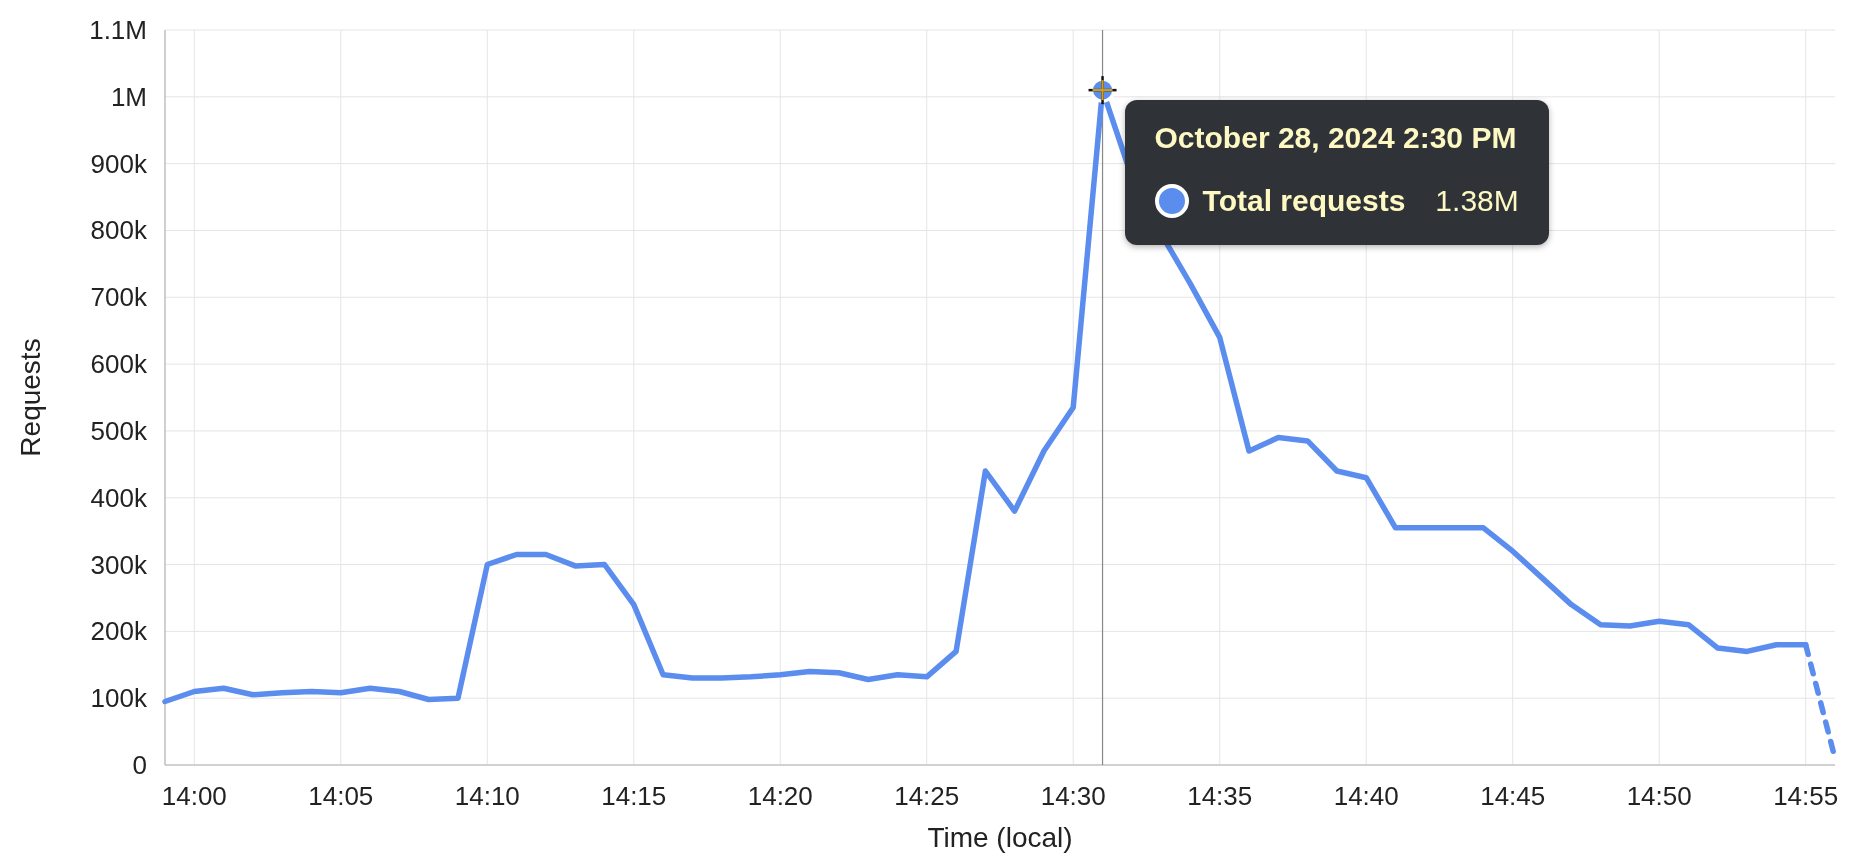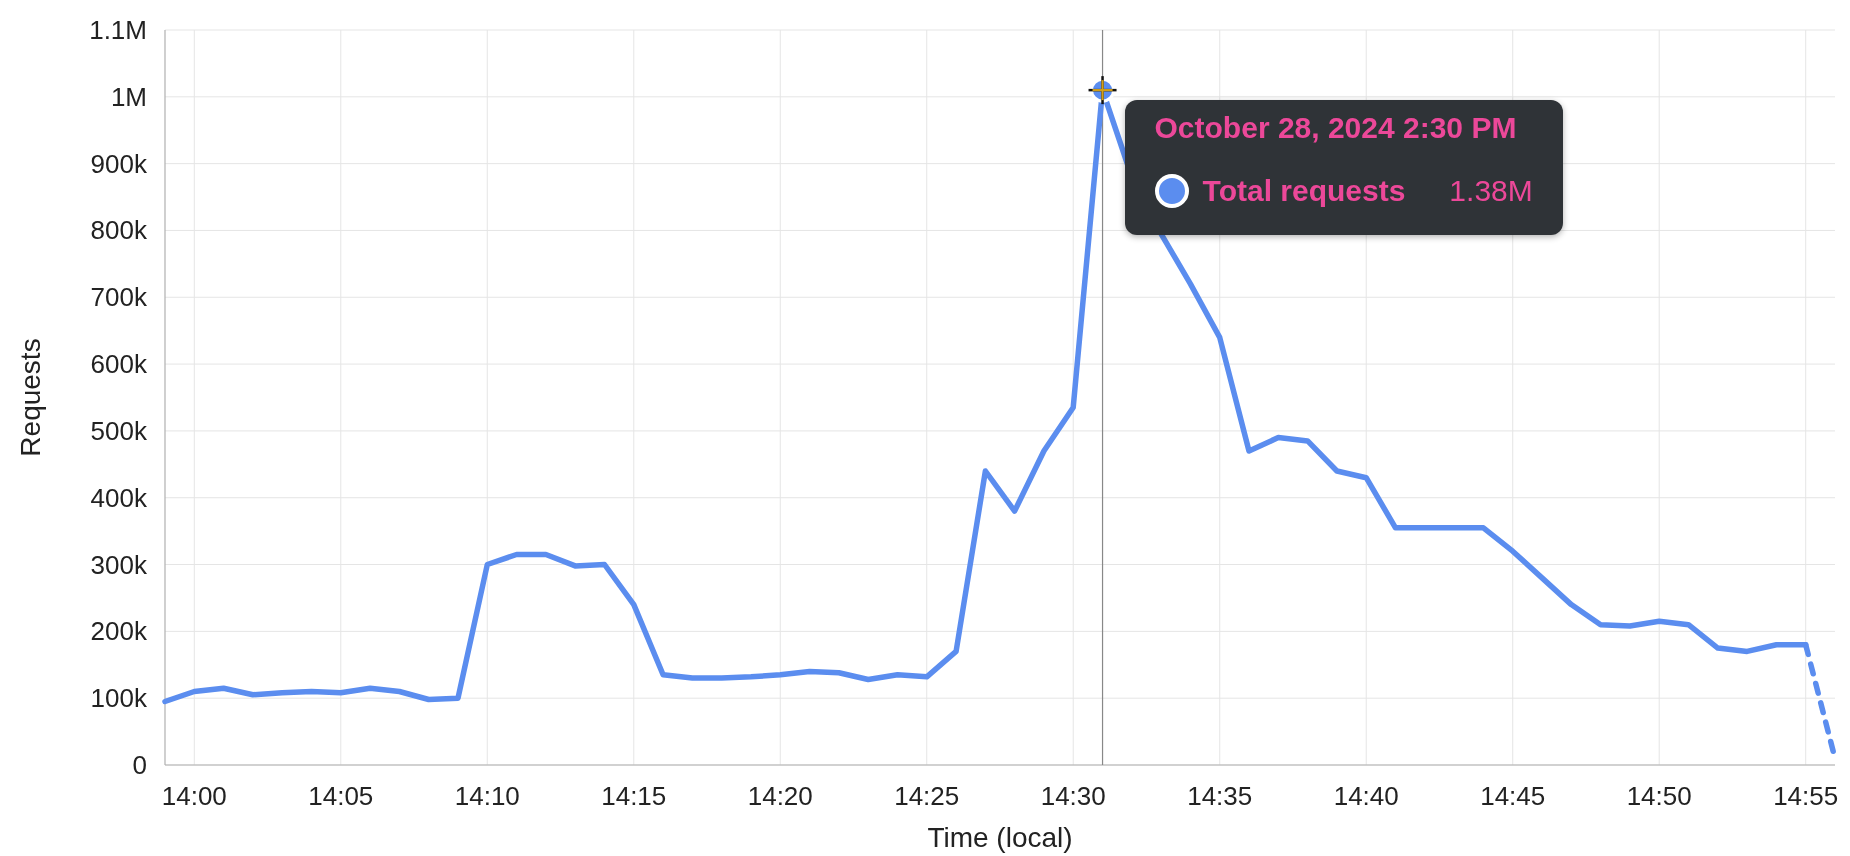--- a/index.html
+++ b/index.html
@@ -58,23 +58,23 @@
     stroke: #ffffff;
     stroke-width: 3;
   }
   .cross-h, .cross-v {
     stroke: #d4a017;
     stroke-width: 2.2;
   }
   .tooltip {
     position: absolute;
     background: #2f3337;
-    color: #ec4899;
+    color: #fef9c3;
     border-radius: 12px;
-    padding: 8px 30px 24px 30px;
+    padding: 18px 30px 24px 30px;
     box-shadow: 0 2px 6px rgba(0,0,0,.3);
     font-size: 30px;
     line-height: 1.35;
     pointer-events: none;
   }
   .tooltip-title {
     font-weight: 600;
     margin-bottom: 22px;
     white-space: nowrap;
   }
@@ -87,21 +87,21 @@
   .tooltip-swatch {
     width: 26px;
     height: 26px;
     border-radius: 50%;
     background: #5b8def;
     border: 4px solid #ffffff;
     flex: 0 0 auto;
   }
   .tooltip-series {
     font-weight: 600;
-    margin-right: 30px;
+    margin-right: 16px;
   }
   .tooltip-value {
     font-weight: 400;
   }
 </style>
 </head>
 <body>
 
 <div class="chart-wrap">
   <svg id="chart-svg" width="1850" height="856">

